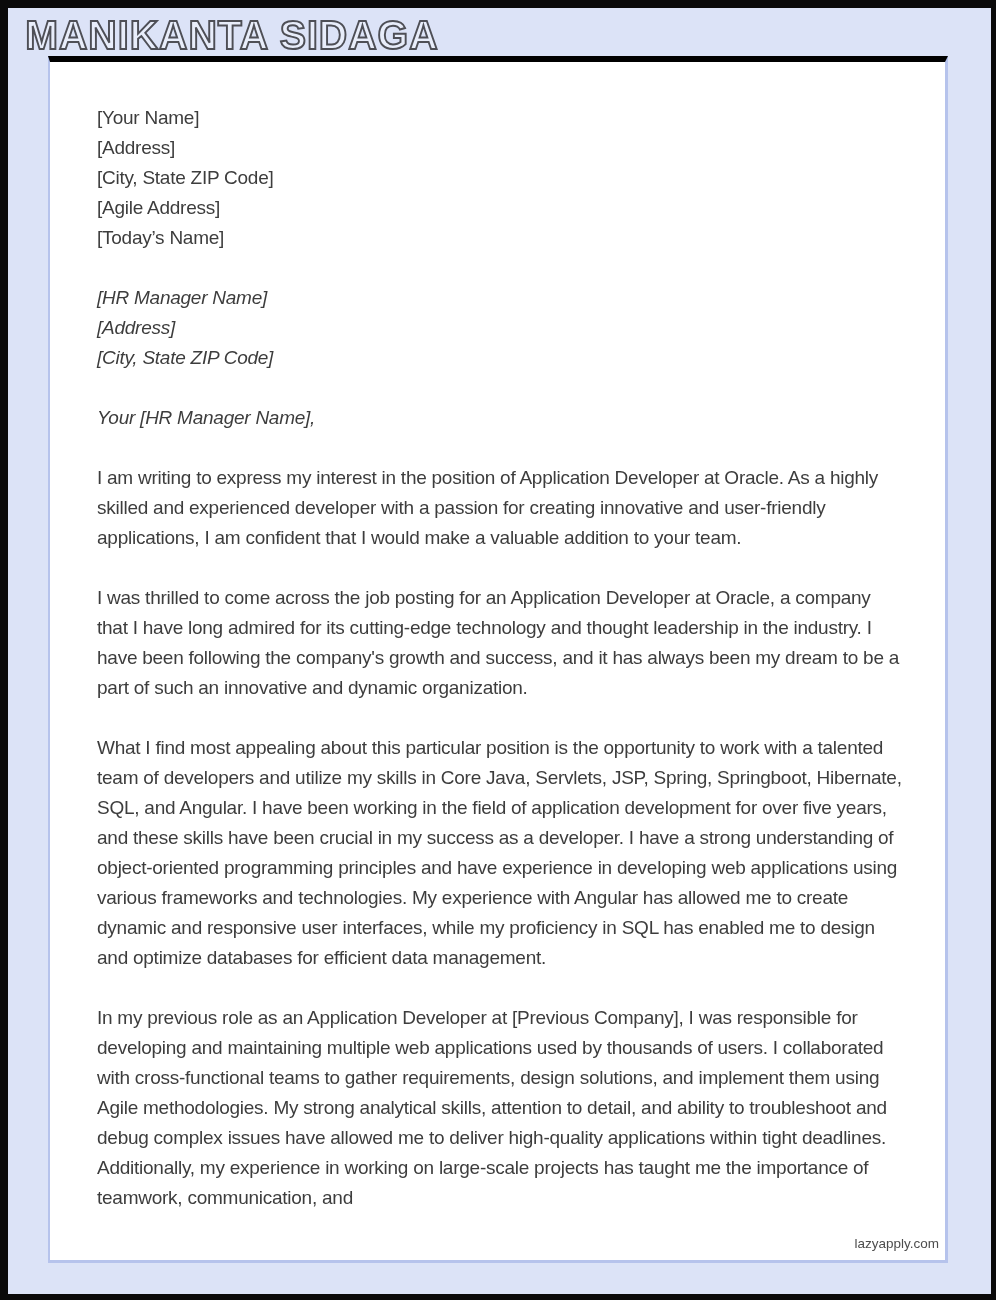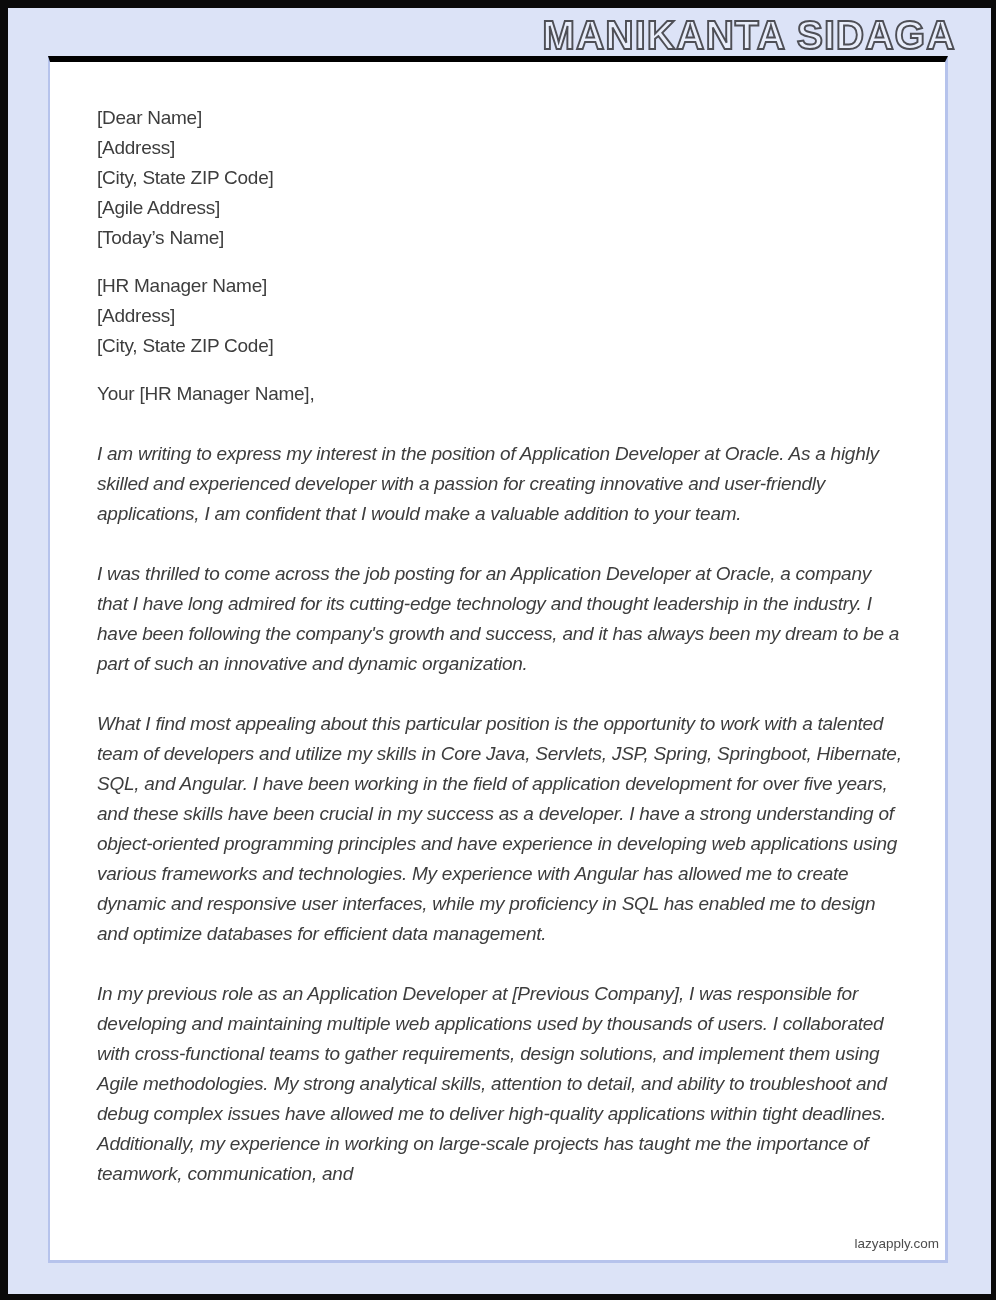--- a/index.html
+++ b/index.html
@@ -23,21 +23,21 @@
     background: var(--page-bg);
     border-style: solid;
     border-color: var(--frame-border);
     border-width: 8px 5px 6px 8px;
     overflow: hidden;
     position: relative;
   }
   .header {
     height: 48px;
     display: flex;
-    justify-content: flex-end;
+    justify-content: flex-start;
     align-items: flex-end;
     padding-right: 35px;
   }
   .brand-title {
     font-size: 41px;
     font-weight: 700;
     line-height: 42px;
     letter-spacing: 1px;
     color: var(--title-fill);
     -webkit-text-stroke: 2px var(--title-outline);
@@ -58,23 +58,23 @@
     overflow: visible;
   }
   .letter-body {
     padding: 41px 41px 0 47px;
     font-size: 19px;
     line-height: 30px;
     letter-spacing: -0.25px;
     color: var(--text-color);
     overflow: visible;
   }
-  .letter-body p { margin: 30px 0 0 0; font-style: italic; }
+  .letter-body p { margin: 30px 0 0 0; }
   .block { margin: 0; }
-  .block + .block, .salutation { margin-top: 18px; }
+  .block + .block, .salutation { margin-top: 30px; font-style: italic; }
   .watermark {
     position: absolute;
     right: 6px;
     bottom: 9px;
     font-size: 13.5px;
     letter-spacing: 0;
     color: var(--watermark-color);
     background: transparent;
   }
 </style>
@@ -84,21 +84,21 @@
 <div class="frame">
 
   <div class="header">
     <div class="brand-title">MANIKANTA SIDAGA</div>
   </div>
 
   <div class="document">
     <div class="letter-body">
 
       <div class="block">
-          <div>[Dear Name]</div>
+          <div>[Your Name]</div>
           <div>[Address]</div>
           <div>[City, State ZIP Code]</div>
           <div>[Agile Address]</div>
           <div>[Today’s Name]</div>
         </div>
 
       <div class="block">
           <div>[HR Manager Name]</div>
           <div>[Address]</div>
           <div>[City, State ZIP Code]</div>

